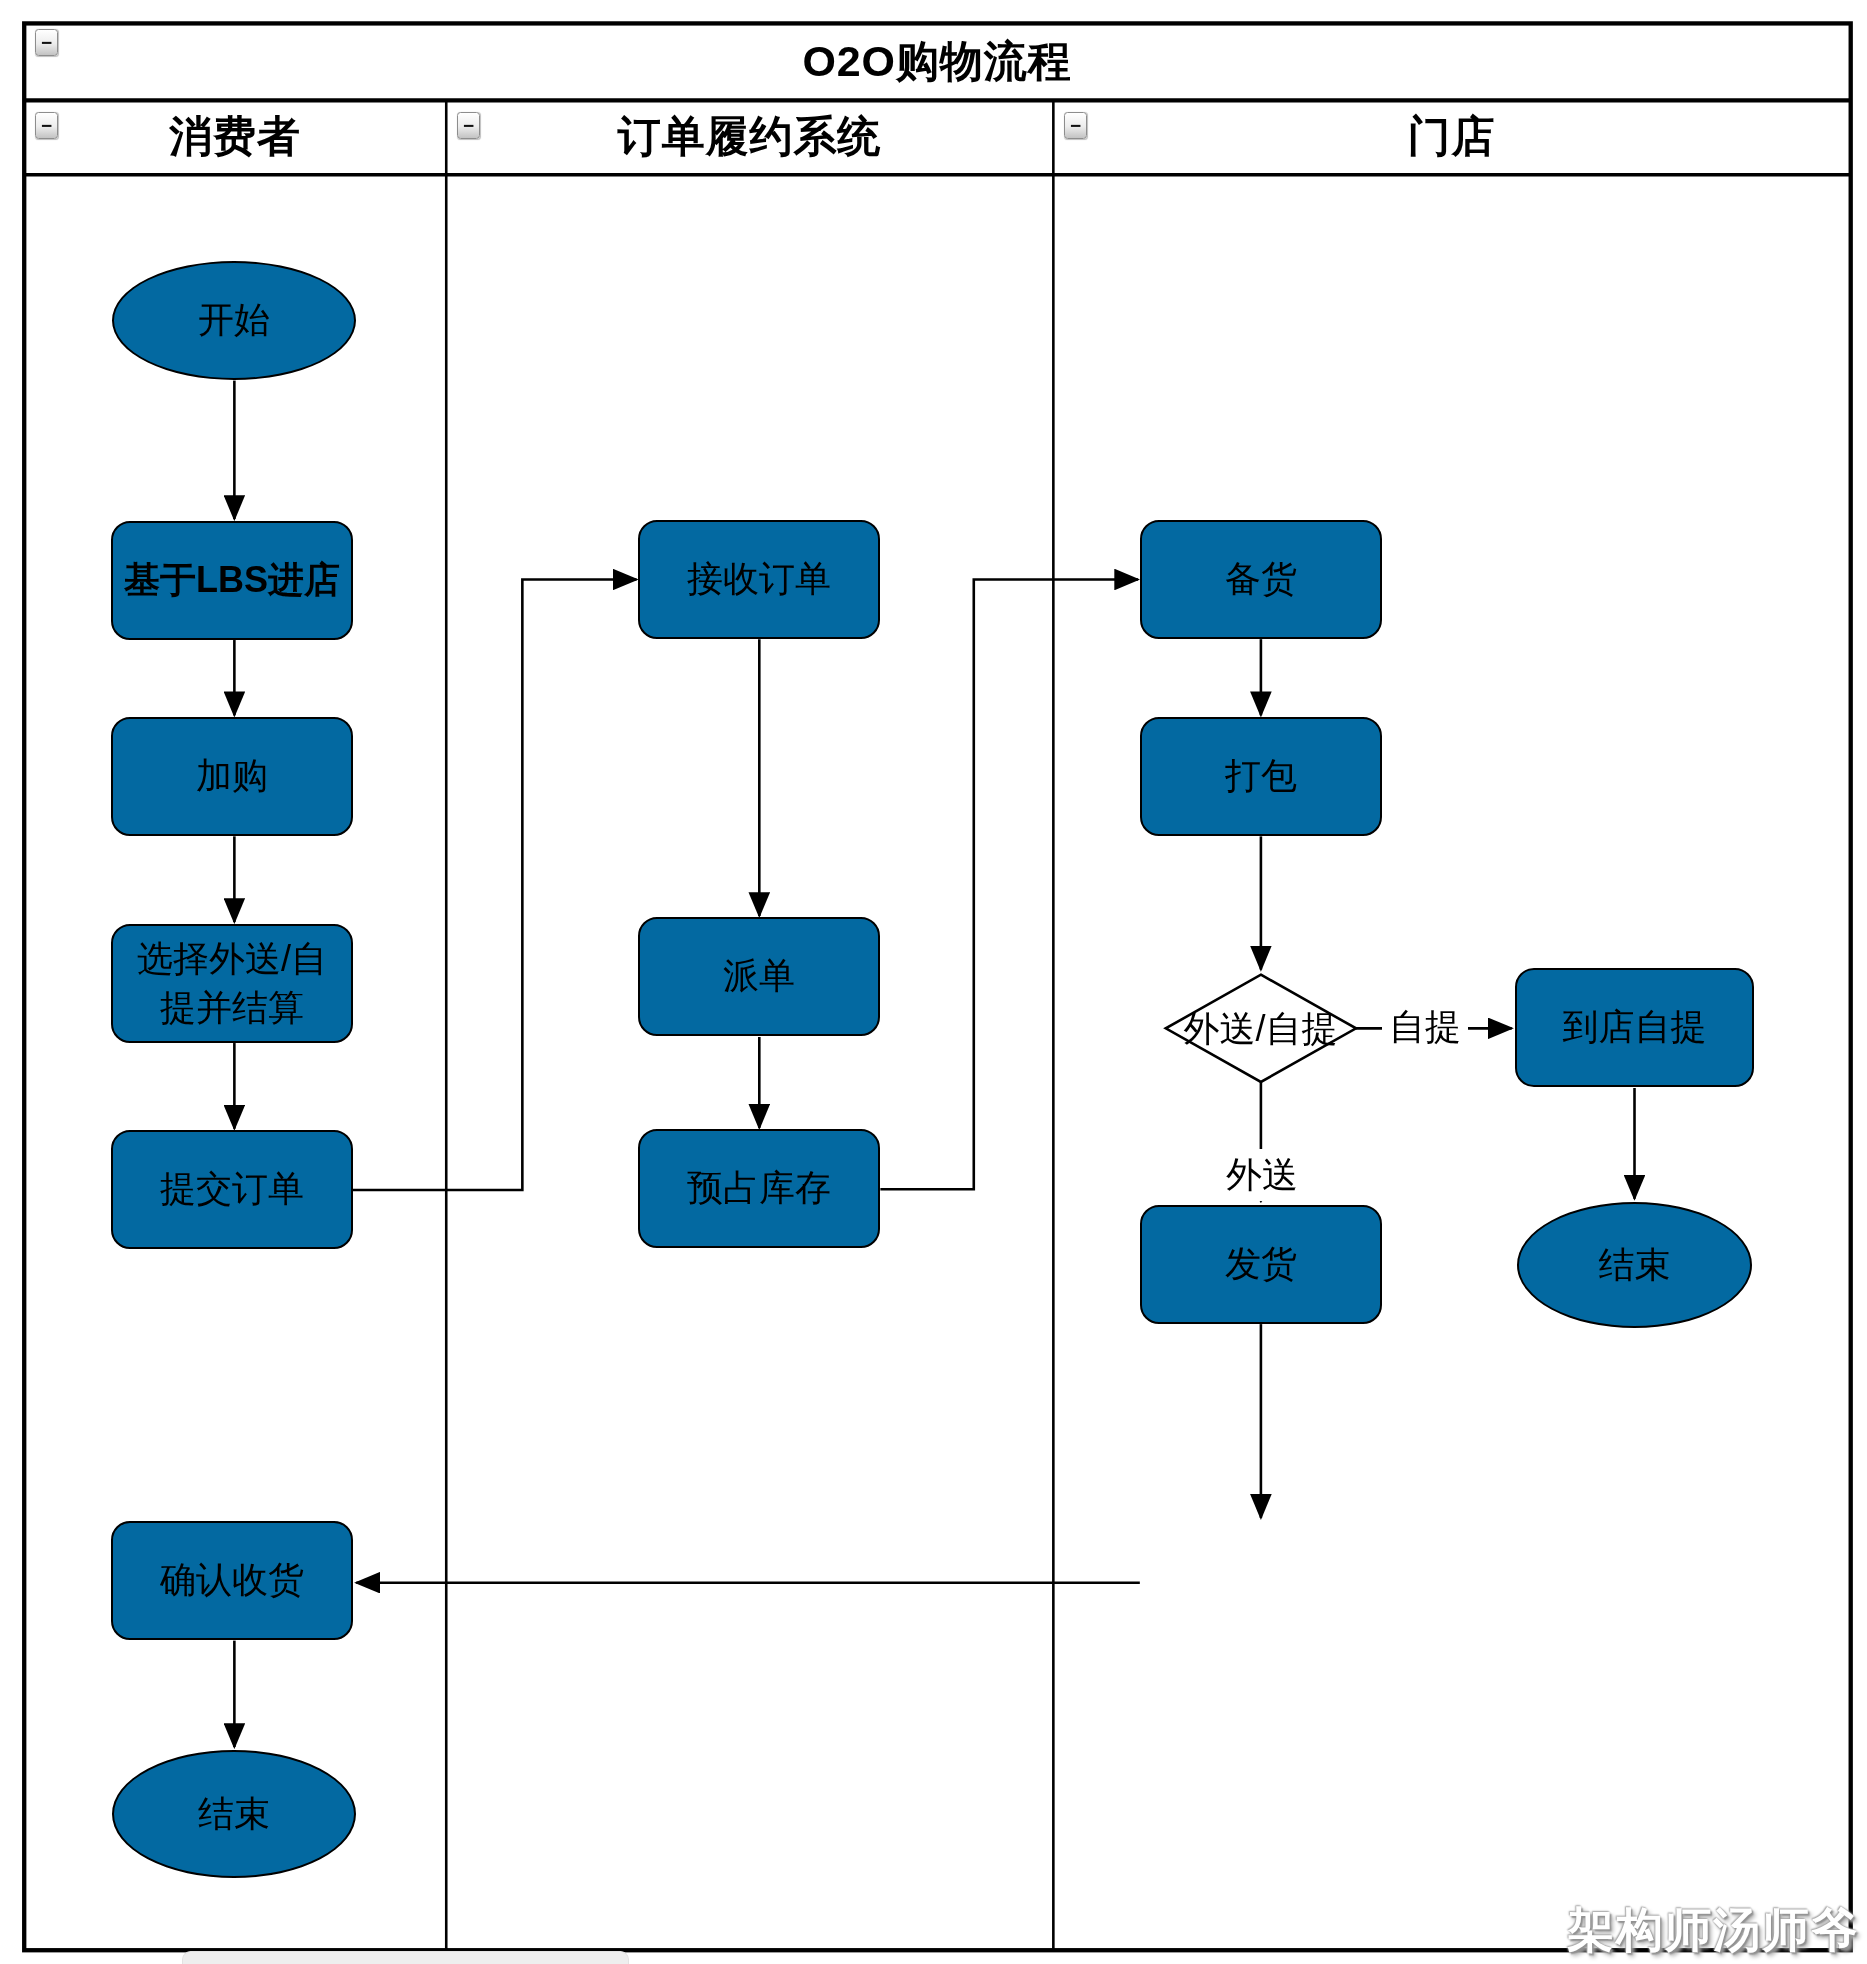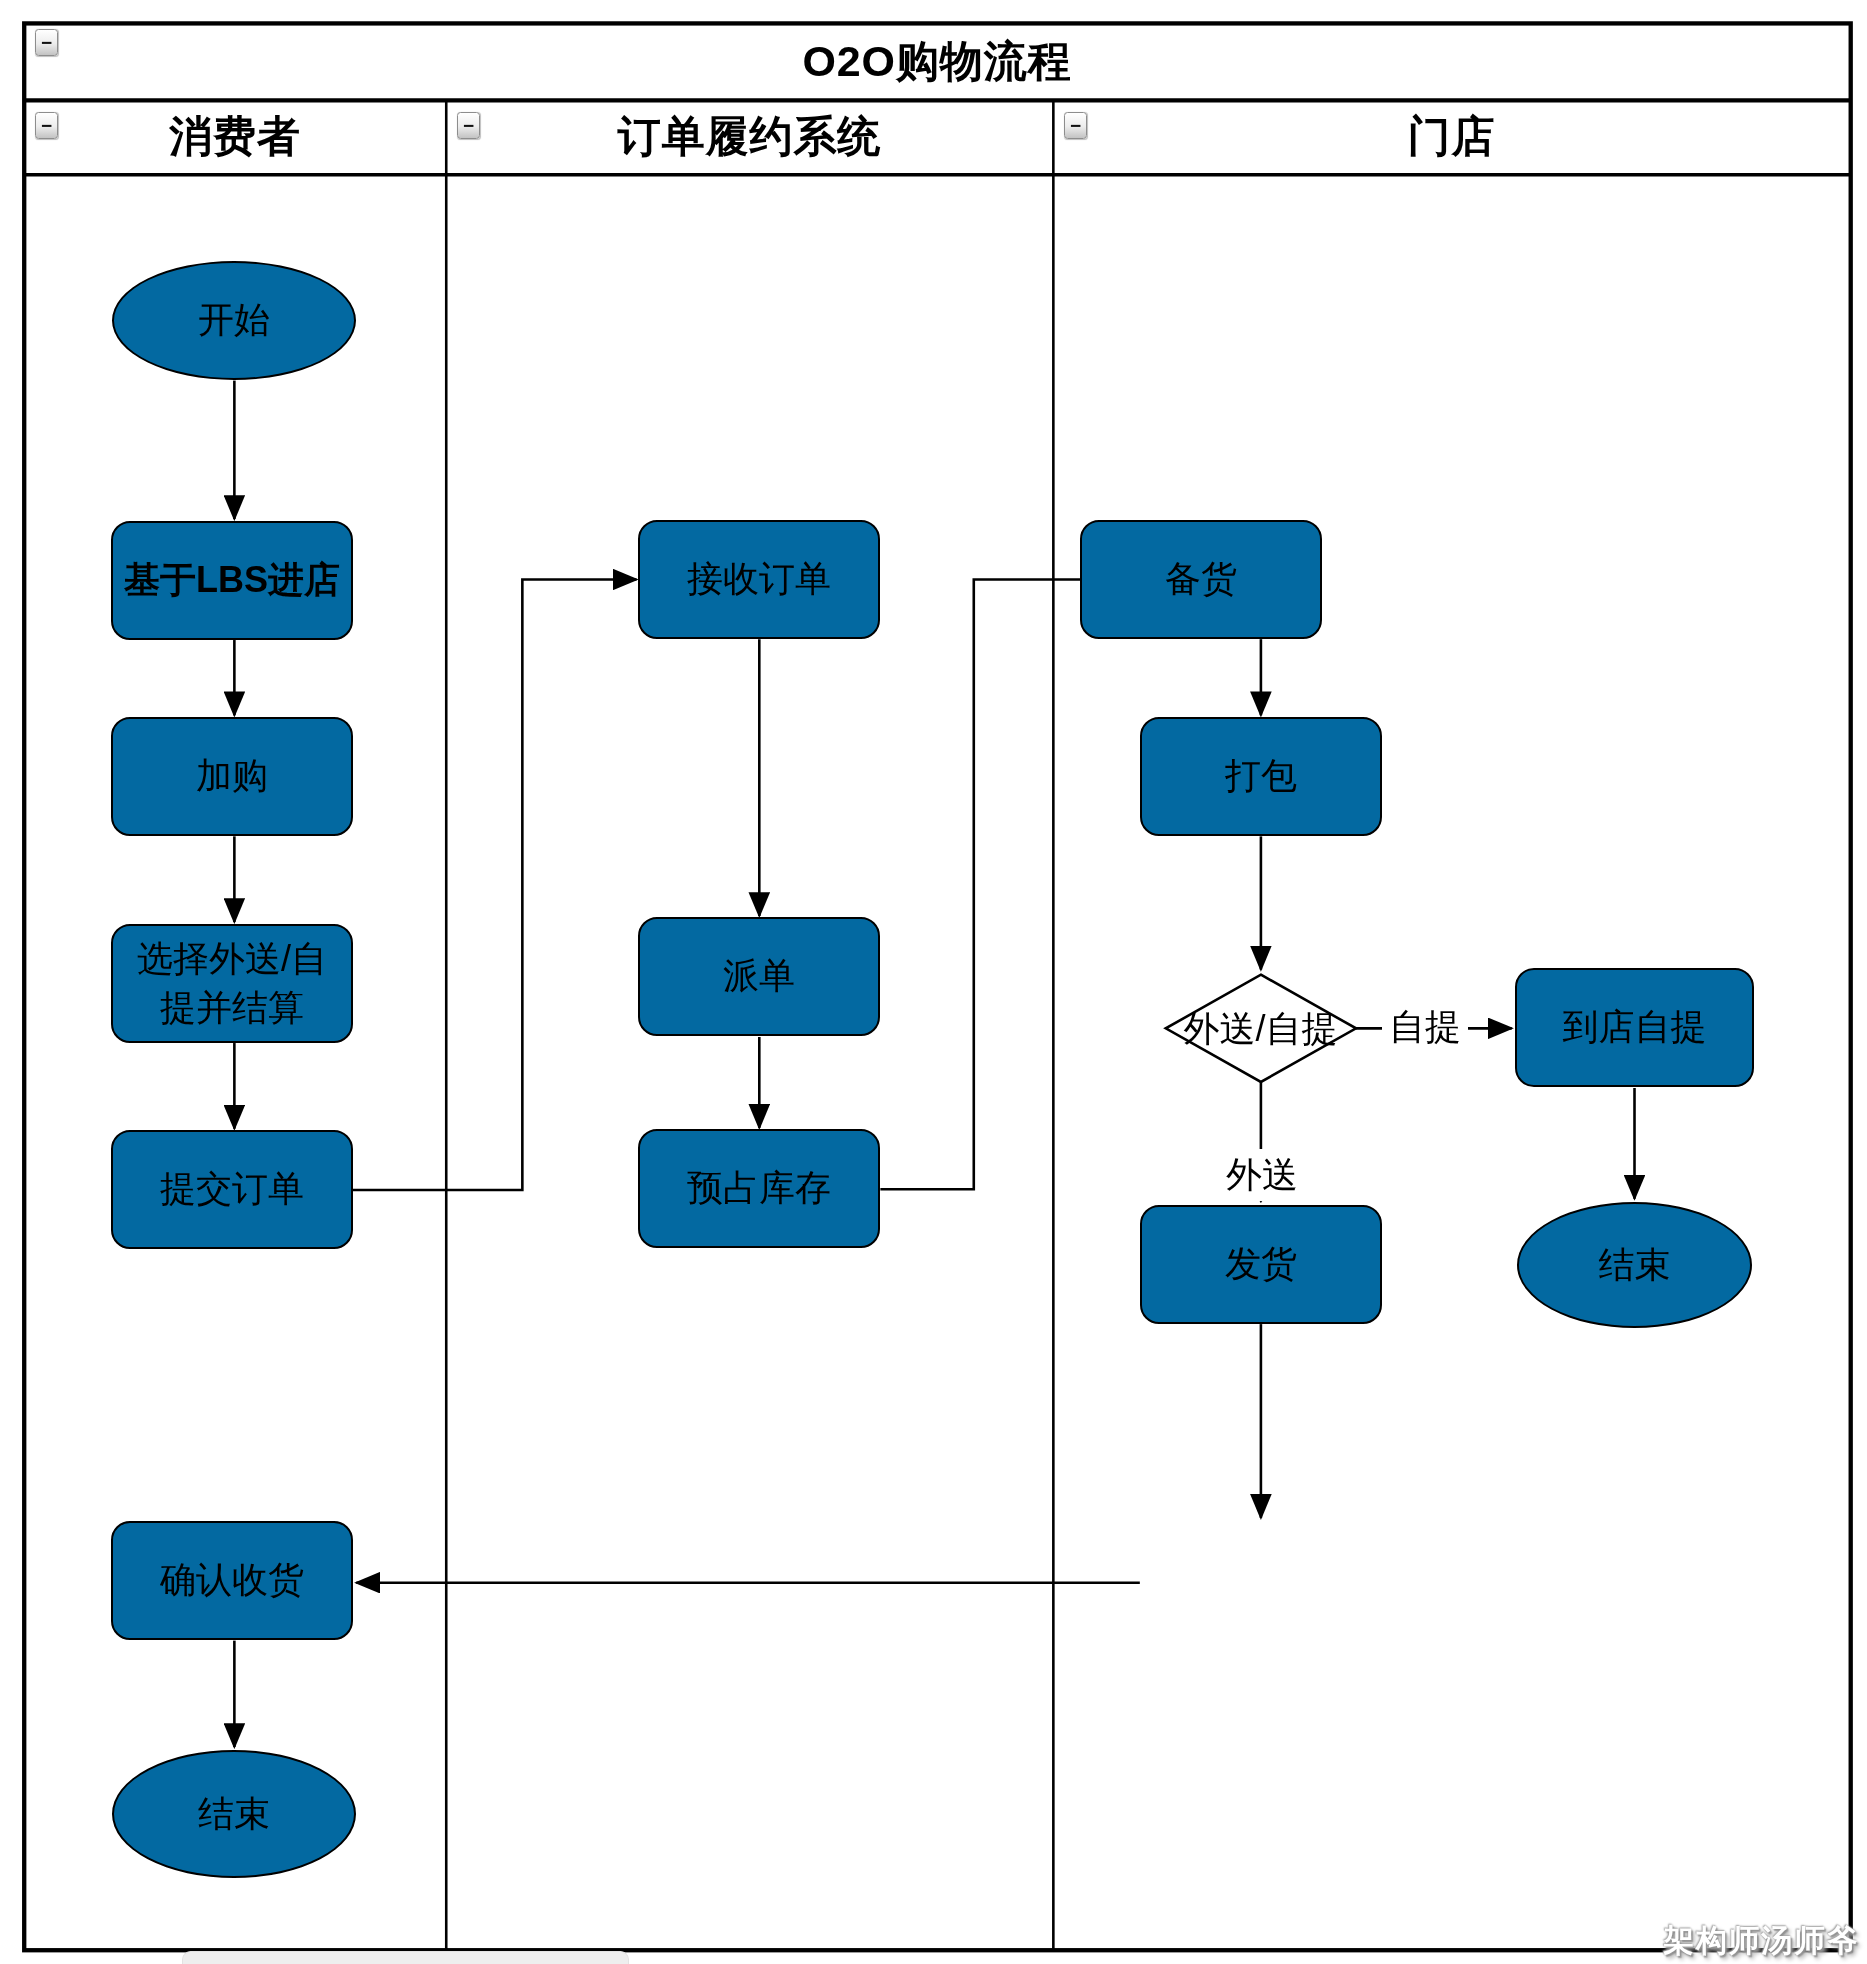--- a/index.html
+++ b/index.html
@@ -86,21 +86,21 @@
   #n-add     { left: 111px;  top: 717px;  width: 242px; height: 119px; }
   #n-choose  { left: 111px;  top: 924px; width: 242px; height: 119px; }
   #n-submit  { left: 111px;  top: 1130px; width: 242px; height: 119px; }
   #n-confirm { left: 111px;  top: 1521px; width: 242px; height: 119px; }
   #n-end1    { left: 112px;  top: 1750px; width: 244px; height: 128px; }
 
   #n-receive  { left: 638px;  top: 520px;  width: 242px; height: 119px; }
   #n-dispatch { left: 638px;  top: 917px; width: 242px; height: 119px; }
   #n-reserve  { left: 638px;  top: 1129px; width: 242px; height: 119px; }
 
-  #n-prepare { left: 1080px; top: 520px;  width: 242px; height: 119px; }
+  #n-prepare { left: 1140px; top: 520px;  width: 242px; height: 119px; }
   #n-pack    { left: 1140px; top: 717px;  width: 242px; height: 119px; }
   #n-pickup  { left: 1515px; top: 968px; width: 239px; height: 119px; }
   #n-ship    { left: 1140px; top: 1205px; width: 242px; height: 119px; }
   #n-end2    { left: 1517px; top: 1202px; width: 235px; height: 126px; }
   #n-rider   { left: 1140px; top: 1521px; width: 242px; height: 119px; }
 
   
   #n-decision-label {
     position: absolute;
     left: 1131px; top: 999px;
@@ -125,21 +125,21 @@
     white-space: nowrap;
   }
   #lbl-pickup   { left: 1382px; top: 1001px; }
   #lbl-delivery { left: 1219px; top: 1115px; margin-top: 34px; }
 
   
   #watermark {
     position: absolute;
     right: 8.6px;
     bottom: 3.5px;
-    font-size: 31px;
+    font-size: 47px;
     font-weight: bold;
     color: #ffffff;
     letter-spacing: 1.7px;
     white-space: nowrap;
     text-shadow:
       0 0 1.7px #9a9a9a,
       1.7px 1.7px 1.7px #8f8f8f,
       3.5px 3.5px 4.3px #b5b5b5,
       -0.9px -0.9px 1.7px #ababab;
   }

